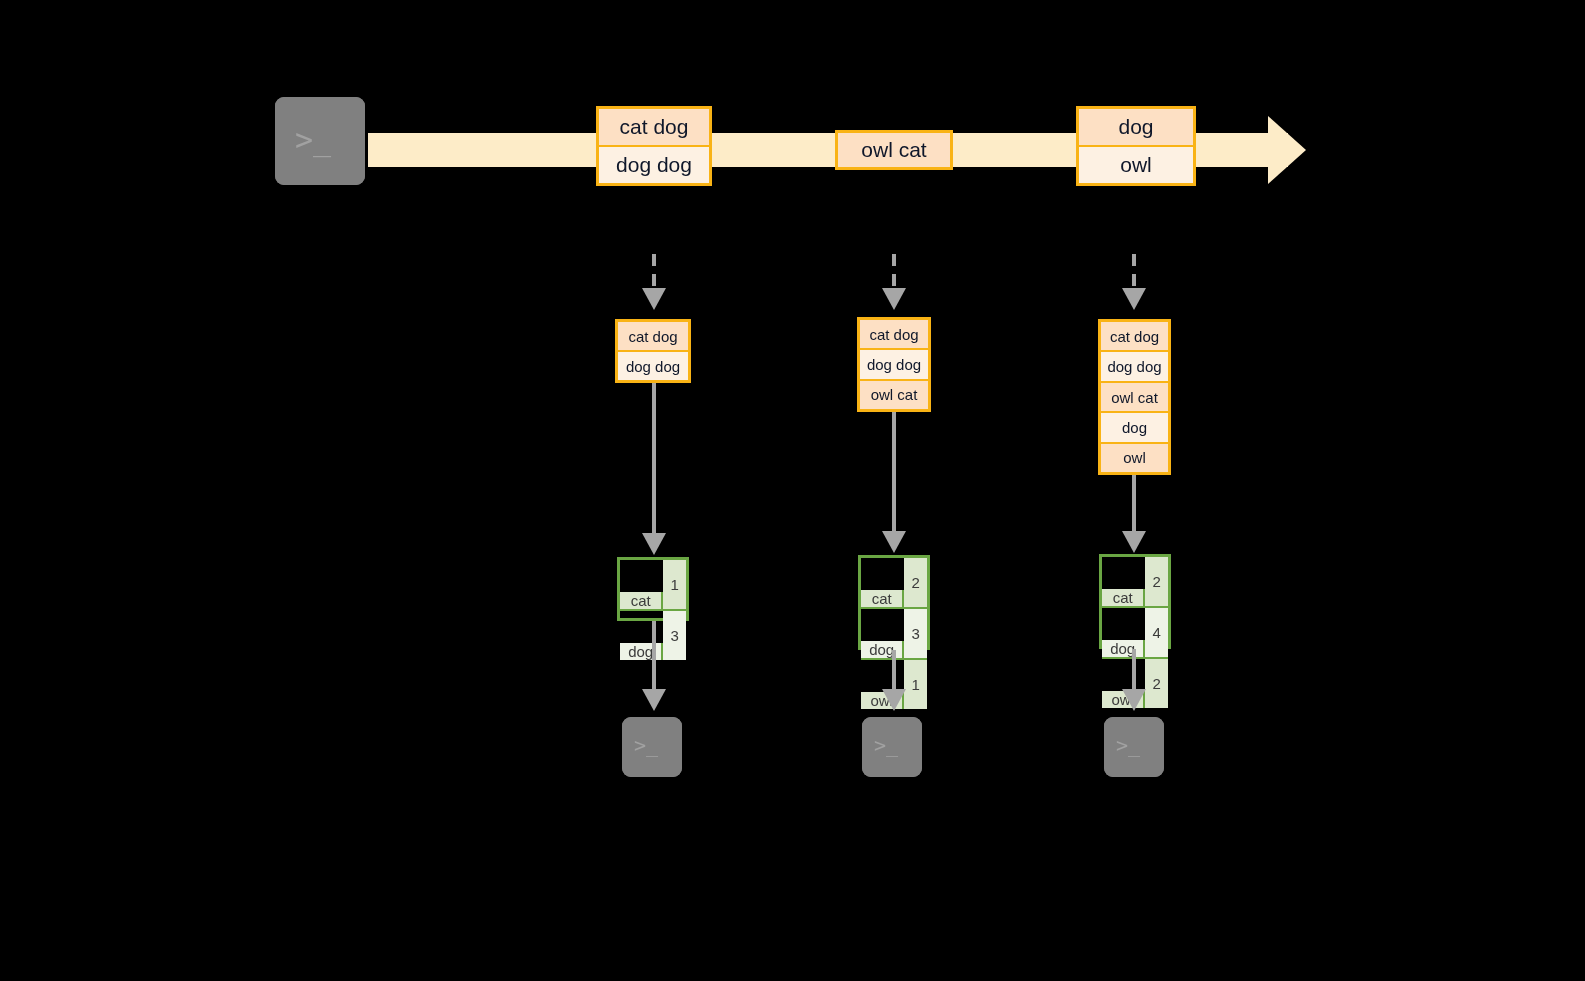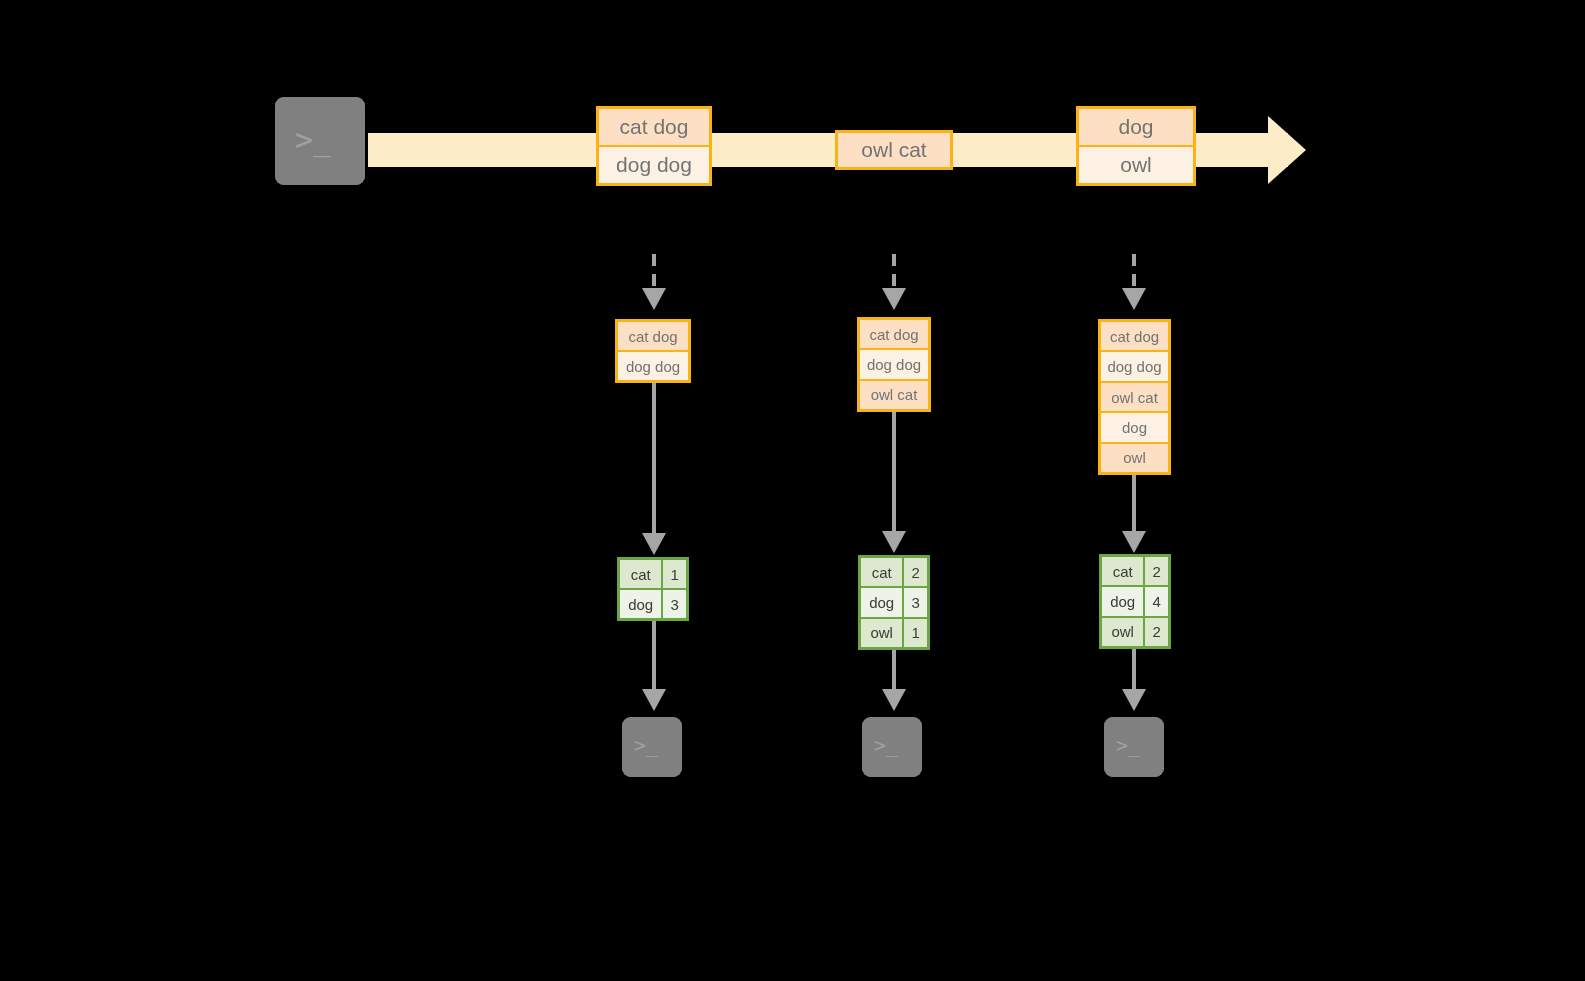--- a/index.html
+++ b/index.html
@@ -71,21 +71,21 @@
     display: flex;
     flex-direction: column;
   }
   .stack .cell {
     box-sizing: border-box;
     flex: 1 1 0;
     display: flex;
     align-items: center;
     justify-content: center;
     background: #fde0c4;
-    color: #737373;
+    color: #0f172a;
     border-bottom: 2px solid #f9b315;
     white-space: nowrap;
   }
   .stack .cell.light { background: #fdf1e3; }
   .stack .cell:last-child { border-bottom: none; }
 
   
   .gtable {
     position: absolute;
     box-sizing: border-box;
@@ -105,21 +105,21 @@
     box-sizing: border-box;
     display: flex;
     align-items: center;
     justify-content: center;
     background: #dde8cf;
     color: #3b3b3b;
     white-space: nowrap;
   }
   .gtable .grow.light .gkey,
   .gtable .grow.light .gval { background: #eef3e7; }
-  .gtable .gkey { border-right: 2px solid #6aa643; }
+  .gtable .gkey { border-right: 2px solid #6aa643; margin-top: 32px; }
 
   
   .vline {
     position: absolute;
     background: #a6a6a6;
     width: 4px;
   }
   .vline.dash {
     background: none;
     background-image: repeating-linear-gradient(to bottom,

